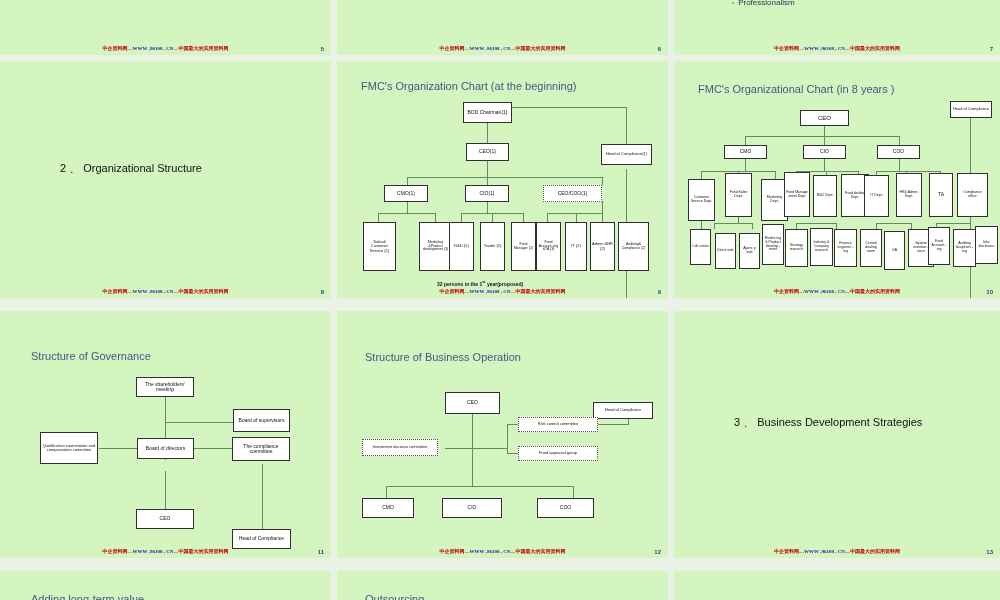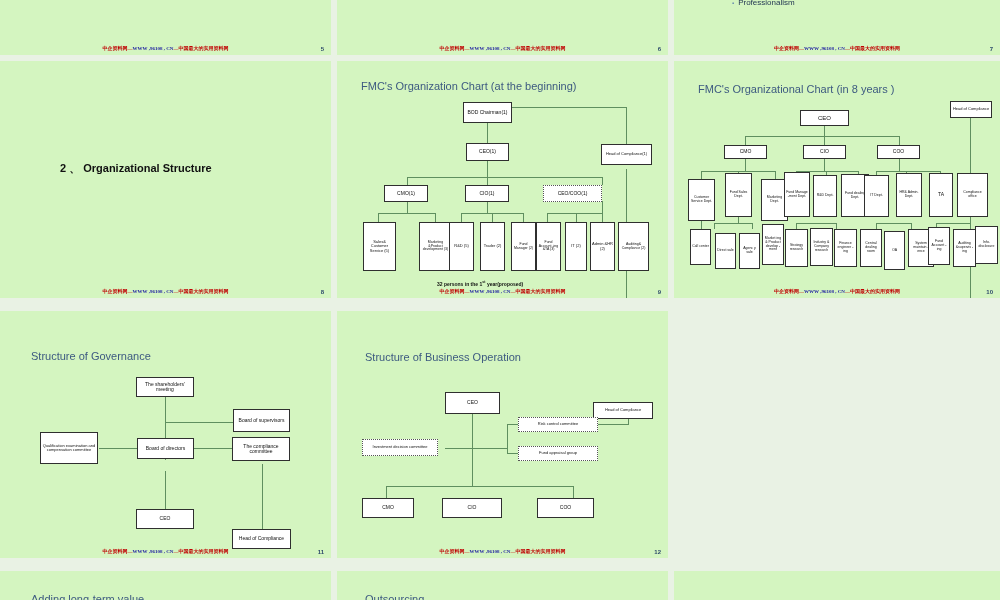--- a/index.html
+++ b/index.html
@@ -37,21 +37,21 @@
     position:absolute;
     color:#3d5a80;
     font-size:11px;
     font-weight:400;
     white-space:nowrap;
   }
   .sectiontitle{
     position:absolute;
     color:#101010;
     font-size:11px;
-    font-weight:bold;
+    font-weight:normal;
     white-space:nowrap;
   }
   .bullet{
     position:absolute;
     color:#1f3350;
     font-size:8px;
     white-space:nowrap;
   }
   .bullet .dot{font-size:6px;color:#6a8fae;margin-right:4px;}
 
@@ -293,20 +293,25 @@
     <div class="box t4" style="left:40px;top:121px;width:58px;height:32px;">Qualification examination and compensation committee</div>
     <div class="box t5" style="left:137px;top:127px;width:57px;height:21px;">Board of directors</div>
     <div class="box t5" style="left:232px;top:126px;width:58px;height:24px;">The compliance committee</div>
     <div class="box t5" style="left:136px;top:198px;width:58px;height:20px;">CEO</div>
     <div class="box t5" style="left:232px;top:218px;width:59px;height:20px;">Head of Compliance</div>
 
     <div class="footer"><span class="red">中企资料网—</span><span class="blue">WWW ,96108 , CN</span><span class="red">—中国最大的实用资料网</span></div>
     <div class="pageno">11</div>
   </div>
 
+  <div class="slide" style="left:674px;top:311px;width:326px;height:247px;">
+    <div class="sectiontitle" style="left:60px;top:104px;">3 、  Business Development Strategies</div>
+    <div class="footer"><span class="red">中企资料网—</span><span class="blue">WWW ,96108 , CN</span><span class="red">—中国最大的实用资料网</span></div>
+    <div class="pageno">13</div>
+  </div>
 
   <div class="slide" style="left:0px;top:571px;width:331px;height:120px;">
     <div class="stitle" style="left:31px;top:22px;">Adding long-term value</div>
   </div>
 
   <div class="slide" style="left:337px;top:571px;width:331px;height:120px;">
     <div class="stitle" style="left:28px;top:22px;">Outsourcing</div>
   </div>
 
   <div class="slide" style="left:674px;top:571px;width:326px;height:120px;">

